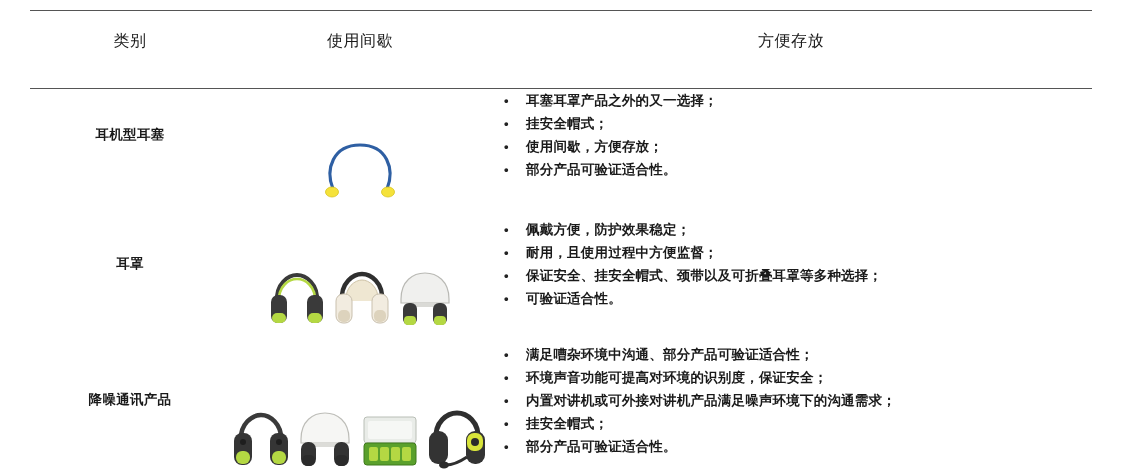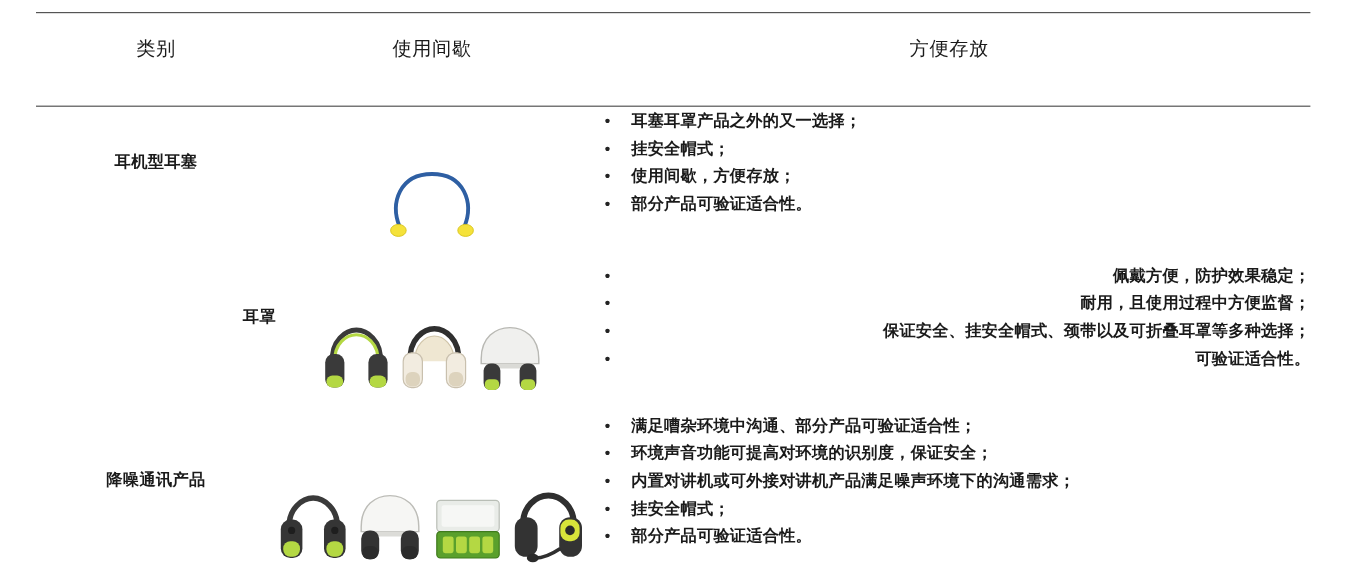--- a/index.html
+++ b/index.html
@@ -65,21 +65,21 @@
   }
   td.pics {
     vertical-align: middle;
     padding: 0;
   }
   td.feat {
     vertical-align: middle;
     padding: 6px 0 6px 6px;
   }
   .row-ear .cat, .row-ear .pics, .row-ear .feat { height: 116px; }
-  .row-muff .cat, .row-muff .pics, .row-muff .feat { height: 118px; text-align: right; }
+  .row-muff .cat, .row-muff .pics, .row-muff .feat { height: 118px; }
   .row-comm .cat, .row-comm .pics, .row-comm .feat { height: 130px; }
 
   ul.bullets {
     list-style: none;
     margin: 0;
     padding: 0;
   }
   ul.bullets li {
     position: relative;
     font-size: 13.5px;

